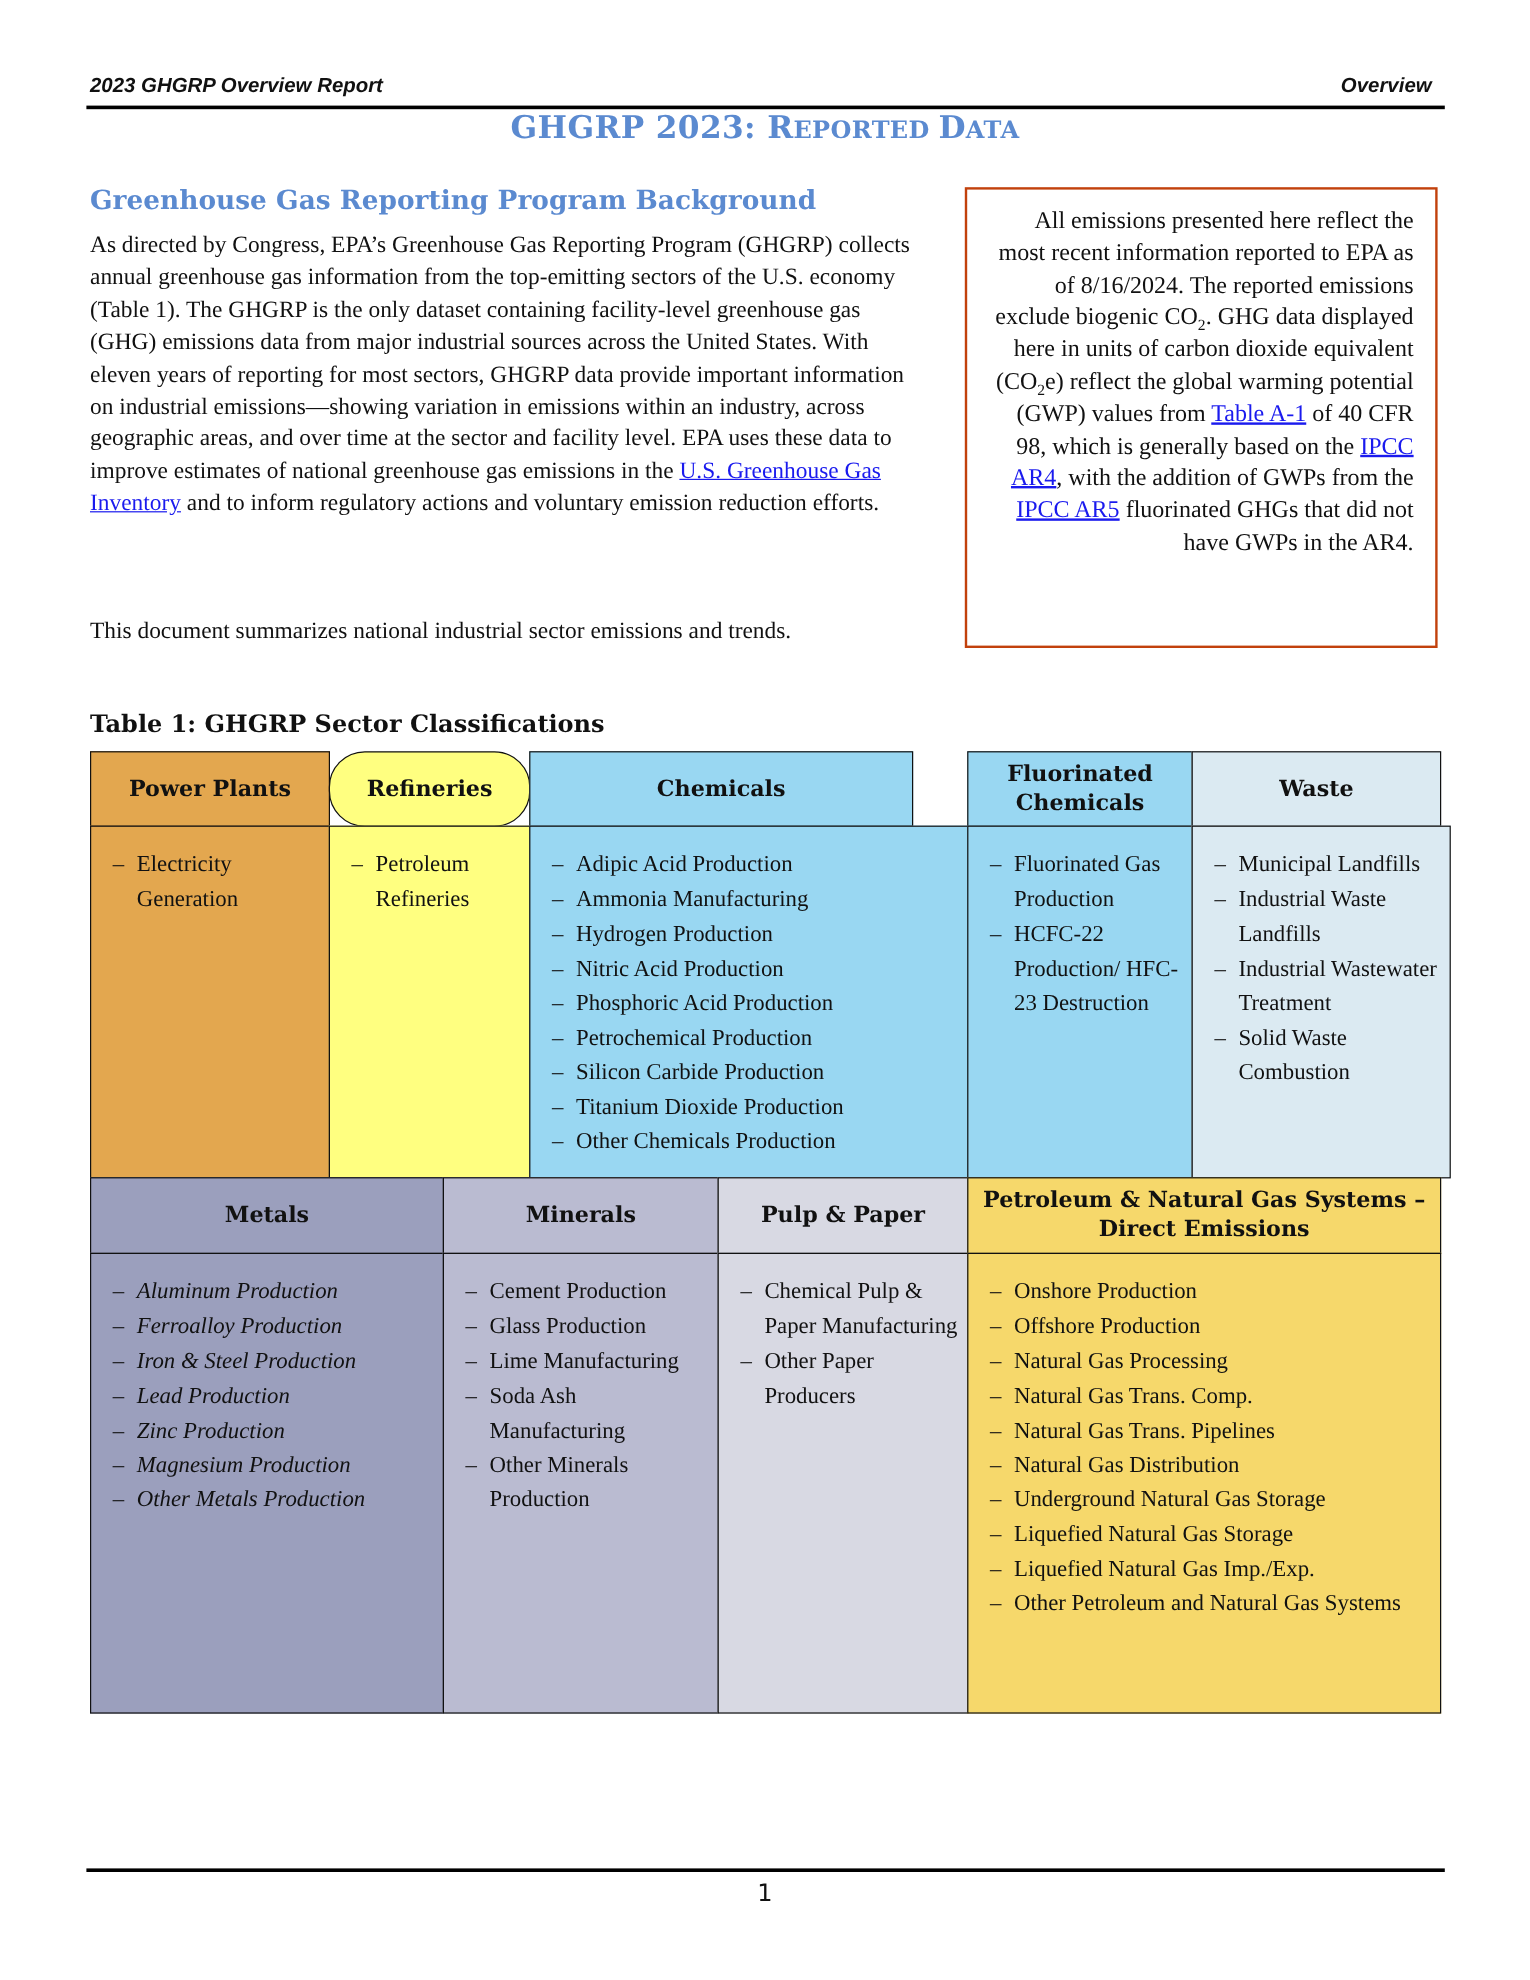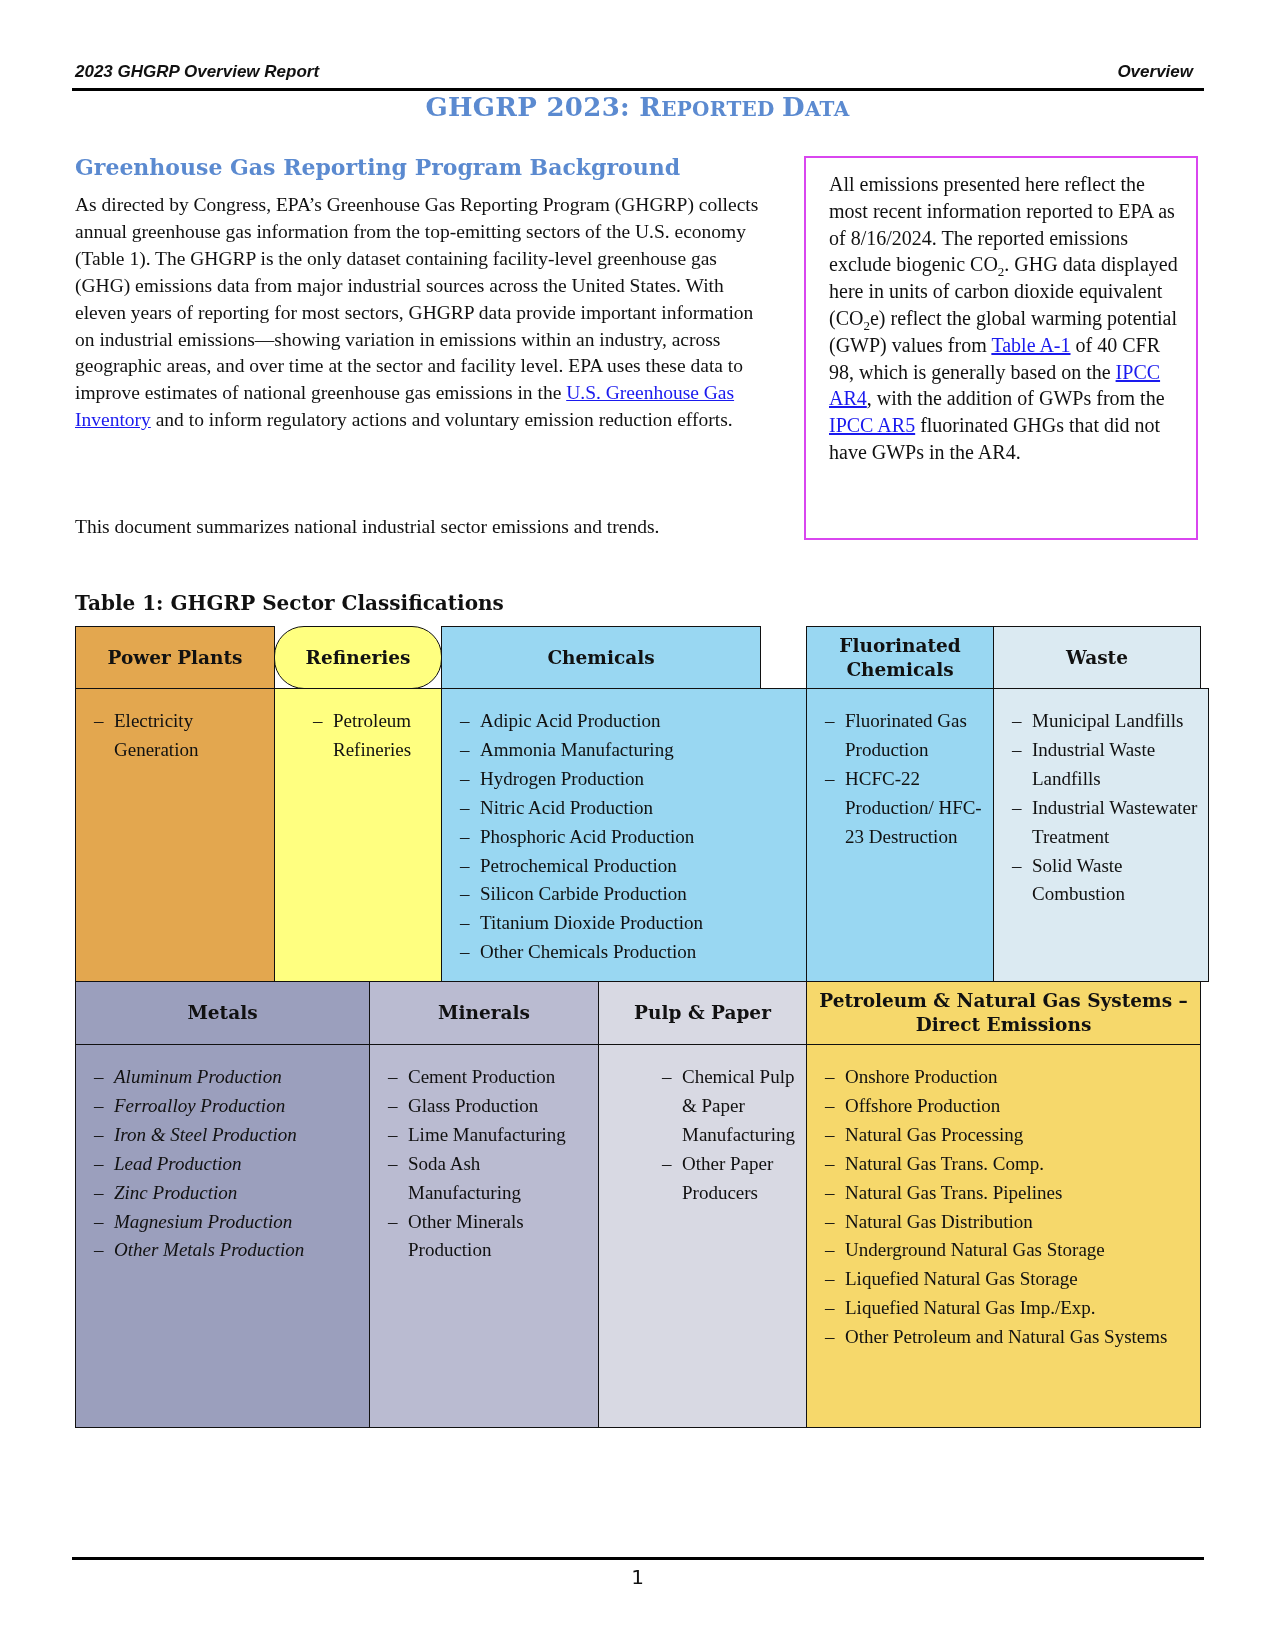--- a/index.html
+++ b/index.html
@@ -20,23 +20,23 @@
   .doc-title .sc { font-size: 20px; }
 
   .sec-h { left: 75px; top: 154px; font-weight: bold; font-size: 22px; color: #5b8ad0;
            font-family: "DejaVu Serif", serif; }
   .body-text { left: 75px; width: 700px; font-size: 19.5px; line-height: 26.9px;
                font-family: "Liberation Serif", "DejaVu Serif", serif; }
   .body-text p { margin: 0; }
   a.lnk { color: #1a1aee; text-decoration: underline; }
 
   .note-box { left: 804px; top: 156px; width: 394px; height: 384px; box-sizing: border-box;
-              border: 2px solid #d946ef; padding: 13px 18px 0 23px;
+              border: 2px solid #c2410c; padding: 13px 18px 0 23px;
               font-size: 20px; line-height: 26.8px;
-              font-family: "Liberation Serif", "DejaVu Serif", serif; }
+              font-family: "Liberation Serif", "DejaVu Serif", serif; text-align: right; }
   .note-box sub { font-size: 13px; line-height: 0; }
 
   .tbl-caption { left: 75px; top: 591px; font-weight: bold; font-size: 20px;
                  font-family: "DejaVu Serif", serif; }
 
   .cell { position: absolute; box-sizing: border-box; border: 1px solid #111; }
   .hdr { display: flex; align-items: center; justify-content: center; text-align: center;
          font-weight: bold; font-size: 18.5px; line-height: 24px;
          font-family: "DejaVu Serif", serif; }
   .lst { margin: 0; padding: 18px 6px 0 0; list-style: none;
@@ -72,21 +72,21 @@
 <div class="abs tbl-caption">Table 1: GHGRP Sector Classifications</div>
 
 <div id="sector-table">
     <div class="cell hdr" style="left: 75px; top: 626px; width: 200px; height: 63px; background: rgb(227, 167, 79);">Power Plants</div>
     <div class="cell" style="left: 75px; top: 688px; width: 200px; height: 294px; background: rgb(227, 167, 79);">
       <ul class="lst">
         <li>Electricity Generation</li>
       </ul>
     </div>
     <div class="cell hdr" style="left: 274px; top: 626px; width: 168px; height: 63px; background: rgb(255, 255, 128); border-radius: 30px;">Refineries</div>
-    <div class="cell" style="left: 274px; top: 688px; width: 168px; height: 294px; background: rgb(255, 255, 128); padding-left: 20px;">
+    <div class="cell" style="left: 274px; top: 688px; width: 168px; height: 294px; background: rgb(255, 255, 128);">
       <ul class="lst">
         <li>Petroleum Refineries</li>
       </ul>
     </div>
     <div class="cell hdr" style="left: 441px; top: 626px; width: 320px; height: 63px; background: rgb(153, 215, 242);">Chemicals</div>
     <div class="cell" style="left: 441px; top: 688px; width: 366px; height: 294px; background: rgb(153, 215, 242);">
       <ul class="lst">
         <li>Adipic Acid Production</li>
         <li>Ammonia Manufacturing</li>
         <li>Hydrogen Production</li>
@@ -130,21 +130,21 @@
     <div class="cell" style="left: 369px; top: 1044px; width: 230px; height: 384px; background: rgb(186, 187, 209);">
       <ul class="lst">
         <li>Cement Production</li>
         <li>Glass Production</li>
         <li>Lime Manufacturing</li>
         <li>Soda Ash Manufacturing</li>
         <li>Other Minerals Production</li>
       </ul>
     </div>
     <div class="cell hdr" style="left: 598px; top: 981px; width: 209px; height: 64px; background: rgb(216, 217, 227);">Pulp &amp; Paper</div>
-    <div class="cell" style="left: 598px; top: 1044px; width: 209px; height: 384px; background: rgb(216, 217, 227); padding-left: 45px;">
+    <div class="cell" style="left: 598px; top: 1044px; width: 209px; height: 384px; background: rgb(216, 217, 227);">
       <ul class="lst">
         <li>Chemical Pulp &amp; Paper Manufacturing</li>
         <li>Other Paper Producers</li>
       </ul>
     </div>
     <div class="cell hdr" style="left: 806px; top: 981px; width: 395px; height: 64px; background: rgb(246, 216, 107);">Petroleum &amp; Natural Gas Systems – Direct Emissions</div>
     <div class="cell" style="left: 806px; top: 1044px; width: 395px; height: 384px; background: rgb(246, 216, 107);">
       <ul class="lst">
         <li>Onshore Production</li>
         <li>Offshore Production</li>

